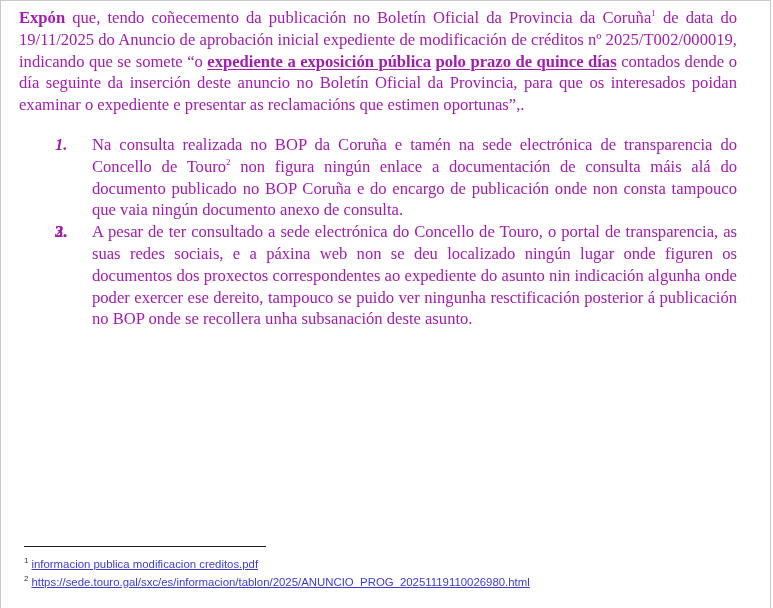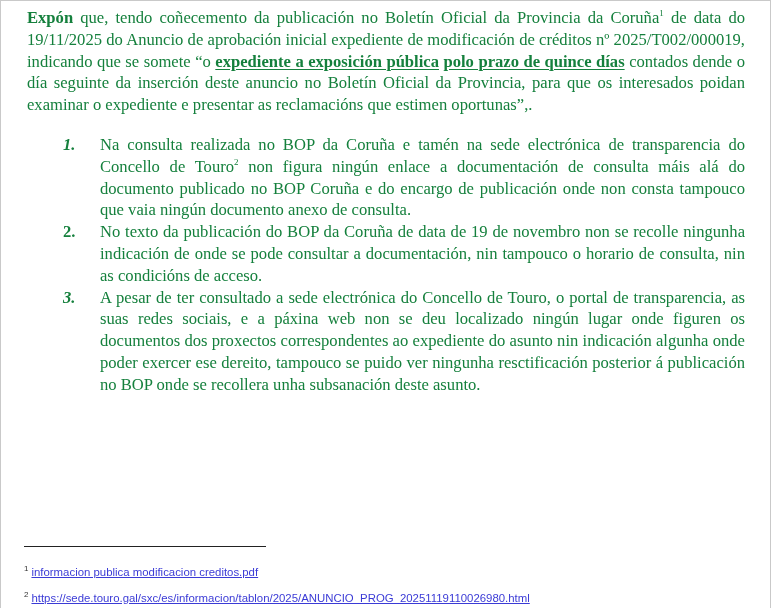--- a/index.html
+++ b/index.html
@@ -20,27 +20,27 @@
       width: 771px;
       height: 620px;
       border-left: 1px solid #c9c9c9;
       border-top: 1px solid #c9c9c9;
       border-right: 1px solid #c9c9c9;
       box-sizing: border-box;
       background: #ffffff;
     }
     .body-text {
       position: absolute;
-      left: 26px;
+      left: 18px;
       top: 6px;
       width: 718px;
       font-family: "Liberation Serif", "DejaVu Serif", serif;
       font-size: 16.6px;
       line-height: 21.8px;
-      color: #15803d;
+      color: #a21caf;
       text-align: justify;
     }
     .intro {
       margin: 0;
       text-align: justify;
     }
     .bold { font-weight: bold; }
     .ul { text-decoration: underline; text-underline-offset: 2px; }
     .ital { }
     sup {
@@ -77,21 +77,20 @@
       position: absolute;
       left: 23px;
       top: 554px;
       font-family: "Liberation Sans", "DejaVu Sans", sans-serif;
       font-size: 11.4px;
       line-height: 18px;
       color: #1e1e1e;
     }
     .fn {
       white-space: nowrap;
-      margin-top: 8px;
     }
     .fn sup {
       font-size: 8px;
       vertical-align: super;
       margin-right: 3px;
       color: #333;
     }
     .fn a {
       color: #3b3bd6;
       text-decoration: underline;
@@ -102,21 +101,21 @@
 
 <div class="page">
   <div class="body-text">
     <p class="intro"><span class="bold">Expón</span><span> que, tendo coñecemento da publicación no Boletín Oficial da Provincia da Coruña</span><sup>1</sup><span> de data do 19/11/2025 do Anuncio de aprobación inicial expediente de modificación de créditos nº 2025/T002/000019, indicando que se somete “o </span><span class="bold ul">expediente a exposición pública</span><span> </span><span class="bold ul">polo prazo de quince días</span><span> contados dende o día seguinte da inserción deste anuncio no Boletín Oficial da Provincia, para que os interesados poidan examinar o expediente e presentar as reclamacións que estimen oportunas”,.</span></p>
 
     <ol class="items">
       <li>
         <span class="marker italic">1.</span><span class="ital">Na consulta realizada no BOP da Coruña e tamén na sede electrónica de transparencia do Concello de Touro</span><sup class="ital">2</sup><span class="ital"> non</span><span> figura ningún enlace a documentación de consulta máis alá do documento publicado no BOP Coruña e do encargo de publicación onde non consta tampouco que vaia ningún documento anexo de consulta.</span>
       </li>
       <li>
-        <span class="marker">2.</span><span>No texto da publicación do BOP da Coruña de data de 19 de novembro non se recolle ningunha indicación de onde se pode consultar a documentación, nin tampouco o horario de consulta, nin as condicións de acceso.</span>
+        <span class="marker">2.</span>
       </li>
       <li>
         <span class="marker italic">3.</span><span>A pesar de ter consultado a sede electrónica do Concello de Touro, o portal de transparencia, as suas redes sociais, e a páxina web non se deu localizado ningún lugar onde figuren os documentos dos proxectos correspondentes ao expediente do asunto nin indicación algunha onde poder exercer ese dereito, tampouco se puido ver ningunha resctificación posterior á publicación no BOP onde se recollera unha subsanación deste asunto.</span>
       </li>
     </ol>
   </div>
 
   <div class="fn-rule"></div>
 
   <div class="footnotes">

